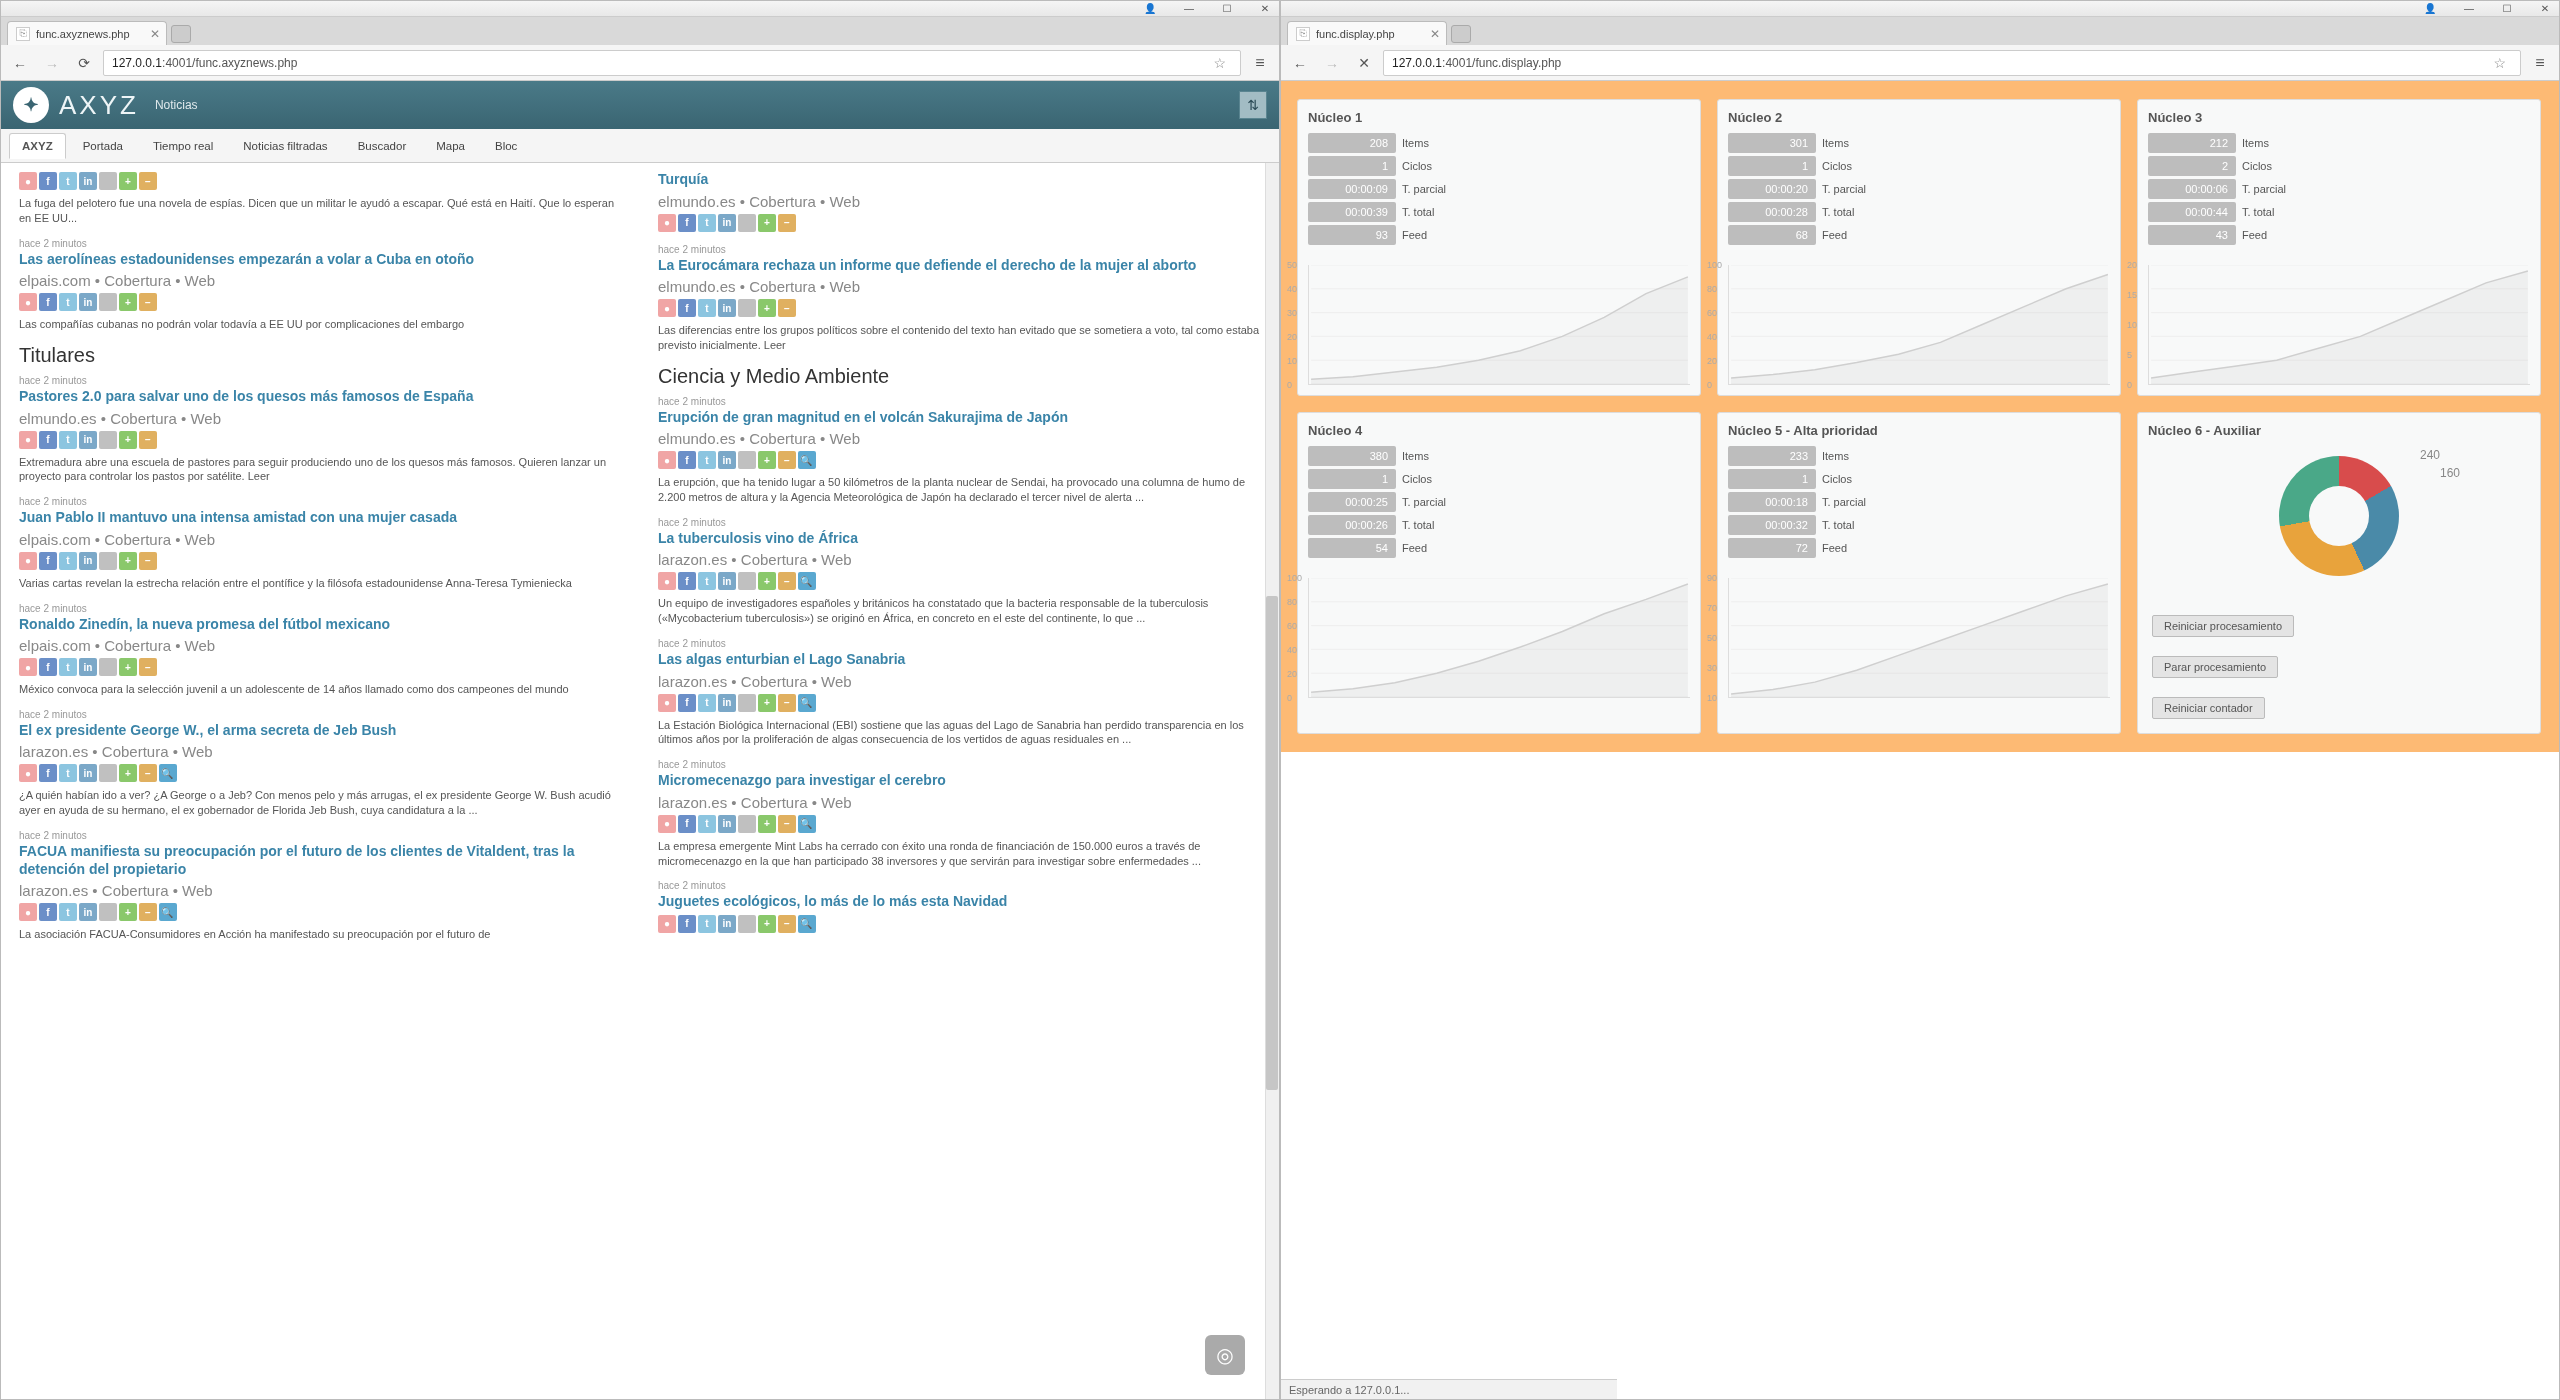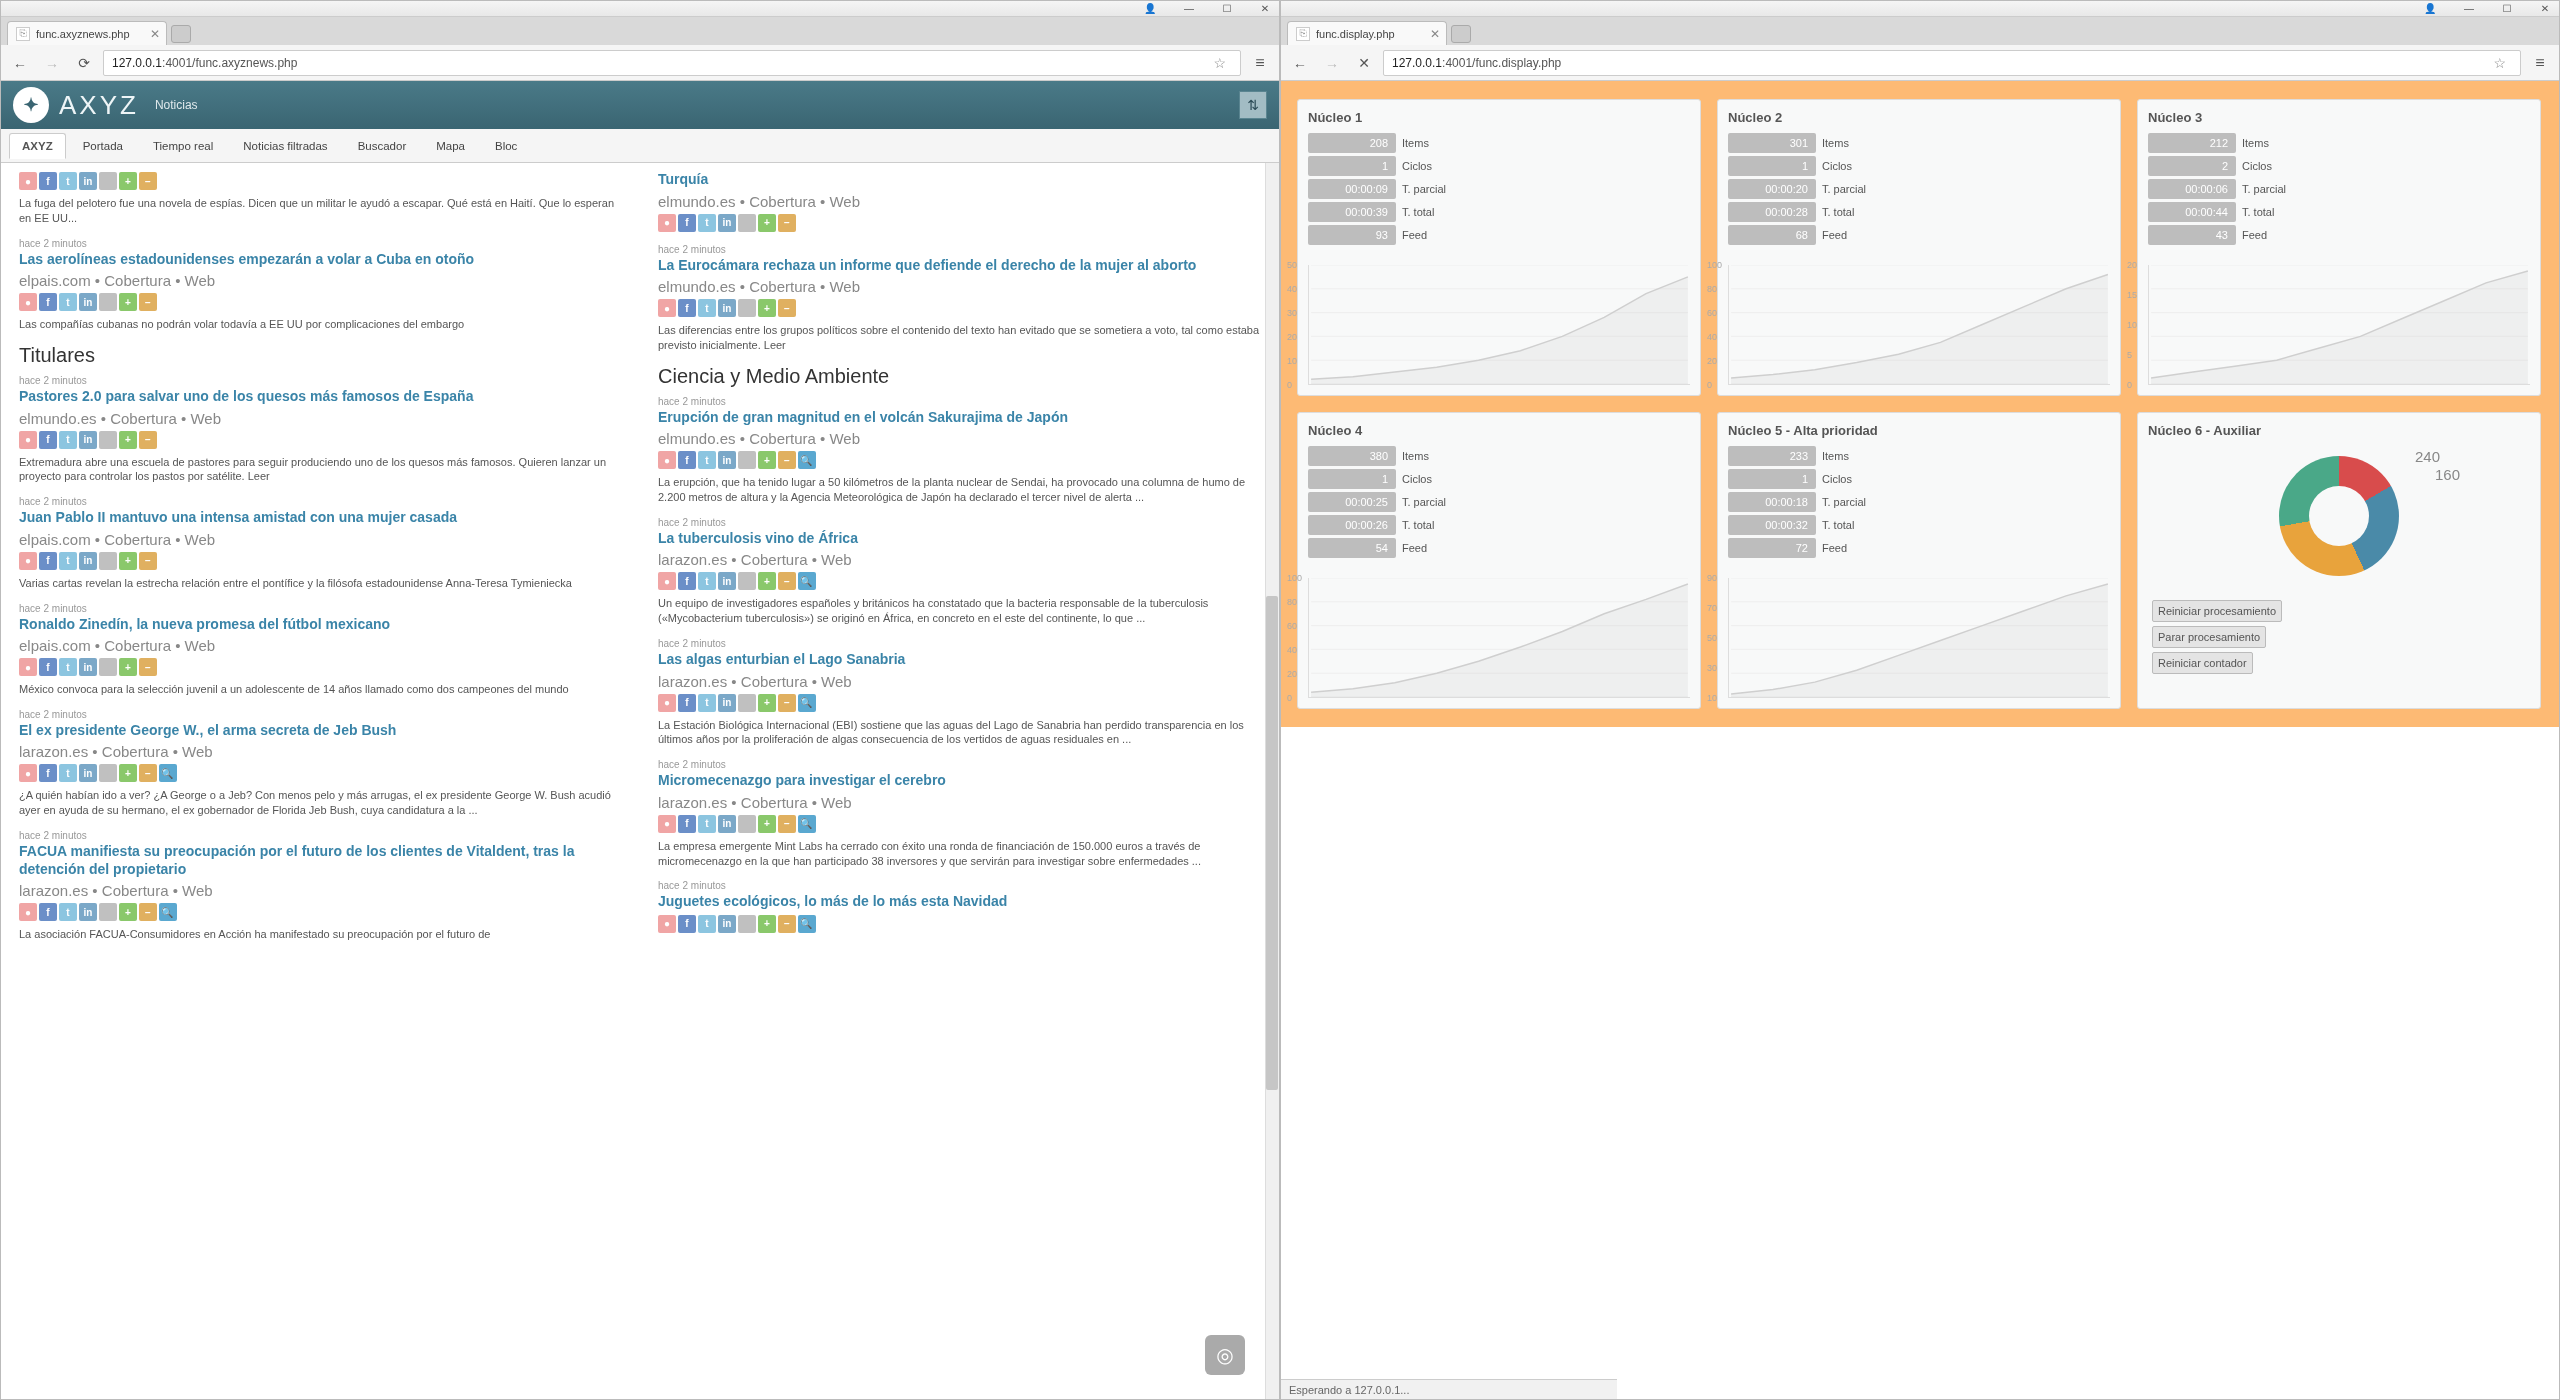--- a/index.html
+++ b/index.html
@@ -73,23 +73,23 @@
 .sparkarea .ylab { position:absolute; left:-22px; font-size:9px; color:#aaa;}
 .sparkarea svg { width:100%; height:100%;}
 .grid-h { stroke:#eee; stroke-width:1;}
 .sparkline { fill:none; stroke:#cfcfcf; stroke-width:1.5;}
 .sparkfill { fill:rgba(200,200,200,0.2); stroke:none;}
 
 .card-small { width:404px;}
 .pie-wrap { display:flex; justify-content:center; padding:10px 0 20px; position:relative;}
 .pie { width:120px; height:120px; border-radius:60px; background: conic-gradient(#d84c4c 0 60deg, #4a8aa8 60deg 155deg, #e8a33c 155deg 260deg, #4aa888 260deg 360deg); position:relative;}
 .pie::after{content:''; position:absolute; inset:30px; background:#f8f9f9; border-radius:50%;}
-.pie-lbl{ position:absolute; font-size:15px; color:#888;}
+.pie-lbl{ position:absolute; font-size:12px; color:#888;}
 .ctl-btns { display:flex; flex-direction:column; gap:4px; padding:4px;}
-.ctl-btn{ background:#e4e4e4; border:1px solid #bbb; border-radius:2px; padding:4px 5px; font-size:11px; color:#555; text-align:left; width:fit-content;}
+.ctl-btn{ background:#e4e4e4; border:1px solid #bbb; border-radius:2px; padding:4px 11px; font-size:11px; color:#555; text-align:left; width:fit-content;margin-top:15px;}
 
 .statusbar { position:absolute; left:0; bottom:0; height:20px; background:#f1f1f1; border-top:1px solid #ccc; padding:0 8px; font-size:11px; color:#666; display:flex; align-items:center; width:336px;}
 </style>
 </head>
 <body>
 
 <div class="window left">
   <div class="sysbar">
     <span class="ctl">👤</span>
     <span class="ctl">—</span>

